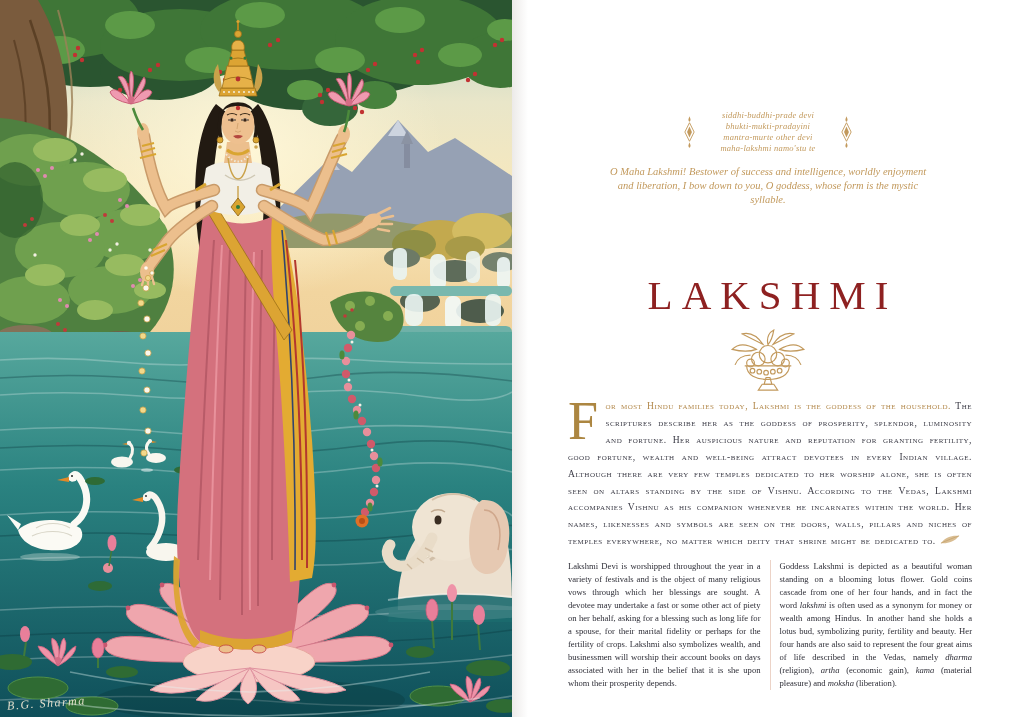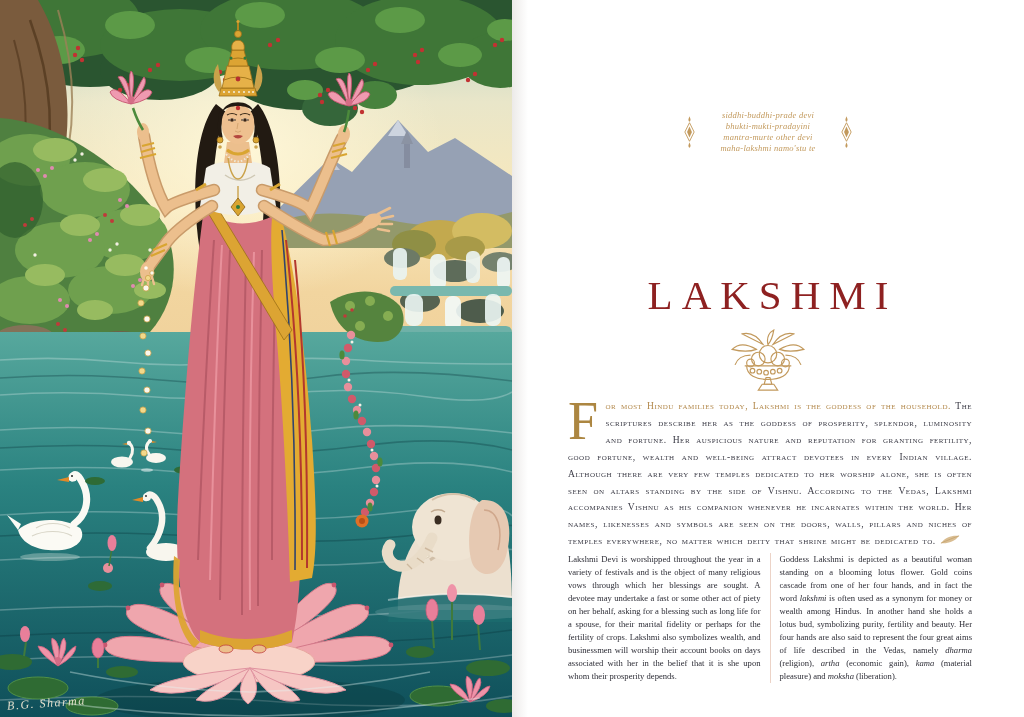--- a/index.html
+++ b/index.html
@@ -13,21 +13,21 @@
   .verse{text-align:center;font-style:italic;color:#c2995c;font-size:8.5px;line-height:11px;letter-spacing:.25px;}
   .orn{width:13px;height:34px;flex:0 0 13px;}
   .translation{position:absolute;top:165px;left:50%;transform:translateX(-50%);width:334px;text-align:center;font-style:italic;color:#c2995c;font-size:10.5px;line-height:14px;}
   .title{position:absolute;top:271px;left:0;right:0;margin:0;text-align:center;font-weight:normal;font-size:41px;letter-spacing:9px;text-indent:9px;color:#8e2121;}
   .basket{position:absolute;top:329px;left:50%;transform:translateX(-50%);width:80px;height:64px;}
   .text-block{position:absolute;top:398px;left:56px;width:404px;}
   .intro{margin:0;text-align:justify;font-variant:small-caps;font-size:9.6px;line-height:16.9px;letter-spacing:.5px;word-spacing:1.2px;color:#3a3a45;}
   .dropcap{float:left;font-variant:normal;font-size:54px;line-height:41px;color:#ac8641;padding:3px 7px 0 0;}
   .lead-gold{color:#b3894c;}
   .leaf-orn{display:inline-block;width:20px;height:11px;vertical-align:-1px;margin-left:4px;}
-  .cols{display:flex;margin-top:3px;}
+  .cols{display:flex;margin-top:10px;}
   .col{font-size:8.6px;line-height:13px;text-align:justify;color:#2d2d36;}
   .col-l{width:193px;padding-right:9px;border-right:1px solid #ecd3c7;}
   .col-r{width:193px;padding-left:9px;}
   .it{font-style:italic;}
 </style>
 </head>
 <body>
 
 <div class="spread">
 
@@ -562,20 +562,21 @@
         <div>maha-lakshmi namo'stu te</div>
       </div>
       <svg class="orn" viewBox="0 0 14 36">
         <path d="M7,1 C8,4 9,5 7,7 C5,5 6,4 7,1 Z" fill="#c2995c"></path>
         <path d="M7,8 L12,18 L7,28 L2,18 Z" fill="none" stroke="#c2995c" stroke-width="1"></path>
         <path d="M7,12 L9.6,18 L7,24 L4.4,18 Z" fill="#c2995c"></path>
         <path d="M7,29 C8,32 9,33 7,35 C5,33 6,32 7,29 Z" fill="#c2995c"></path>
       </svg>
     </div>
 
+    <div class="translation">O Maha Lakshmi! Bestower of success and intelligence, worldly enjoyment and liberation, I bow down to you, O goddess, whose form is the mystic syllable.</div>
 
     <h1 class="title">LAKSHMI</h1>
 
     <svg class="basket" viewBox="0 0 80 66" fill="none" stroke="#c2995c" stroke-width="1.2">
       <path d="M30,63 L50,63 L46,57 L34,57 Z"></path>
       <path d="M36,57 L44,57 L42,50 L38,50 Z"></path>
       <path d="M16,38 L64,38"></path>
       <path d="M18,38 C18,48 28,52 40,52 C52,52 62,48 62,38"></path>
       <circle cx="24" cy="43" r="2.4"></circle>
         <circle cx="31" cy="44" r="2.4"></circle>

